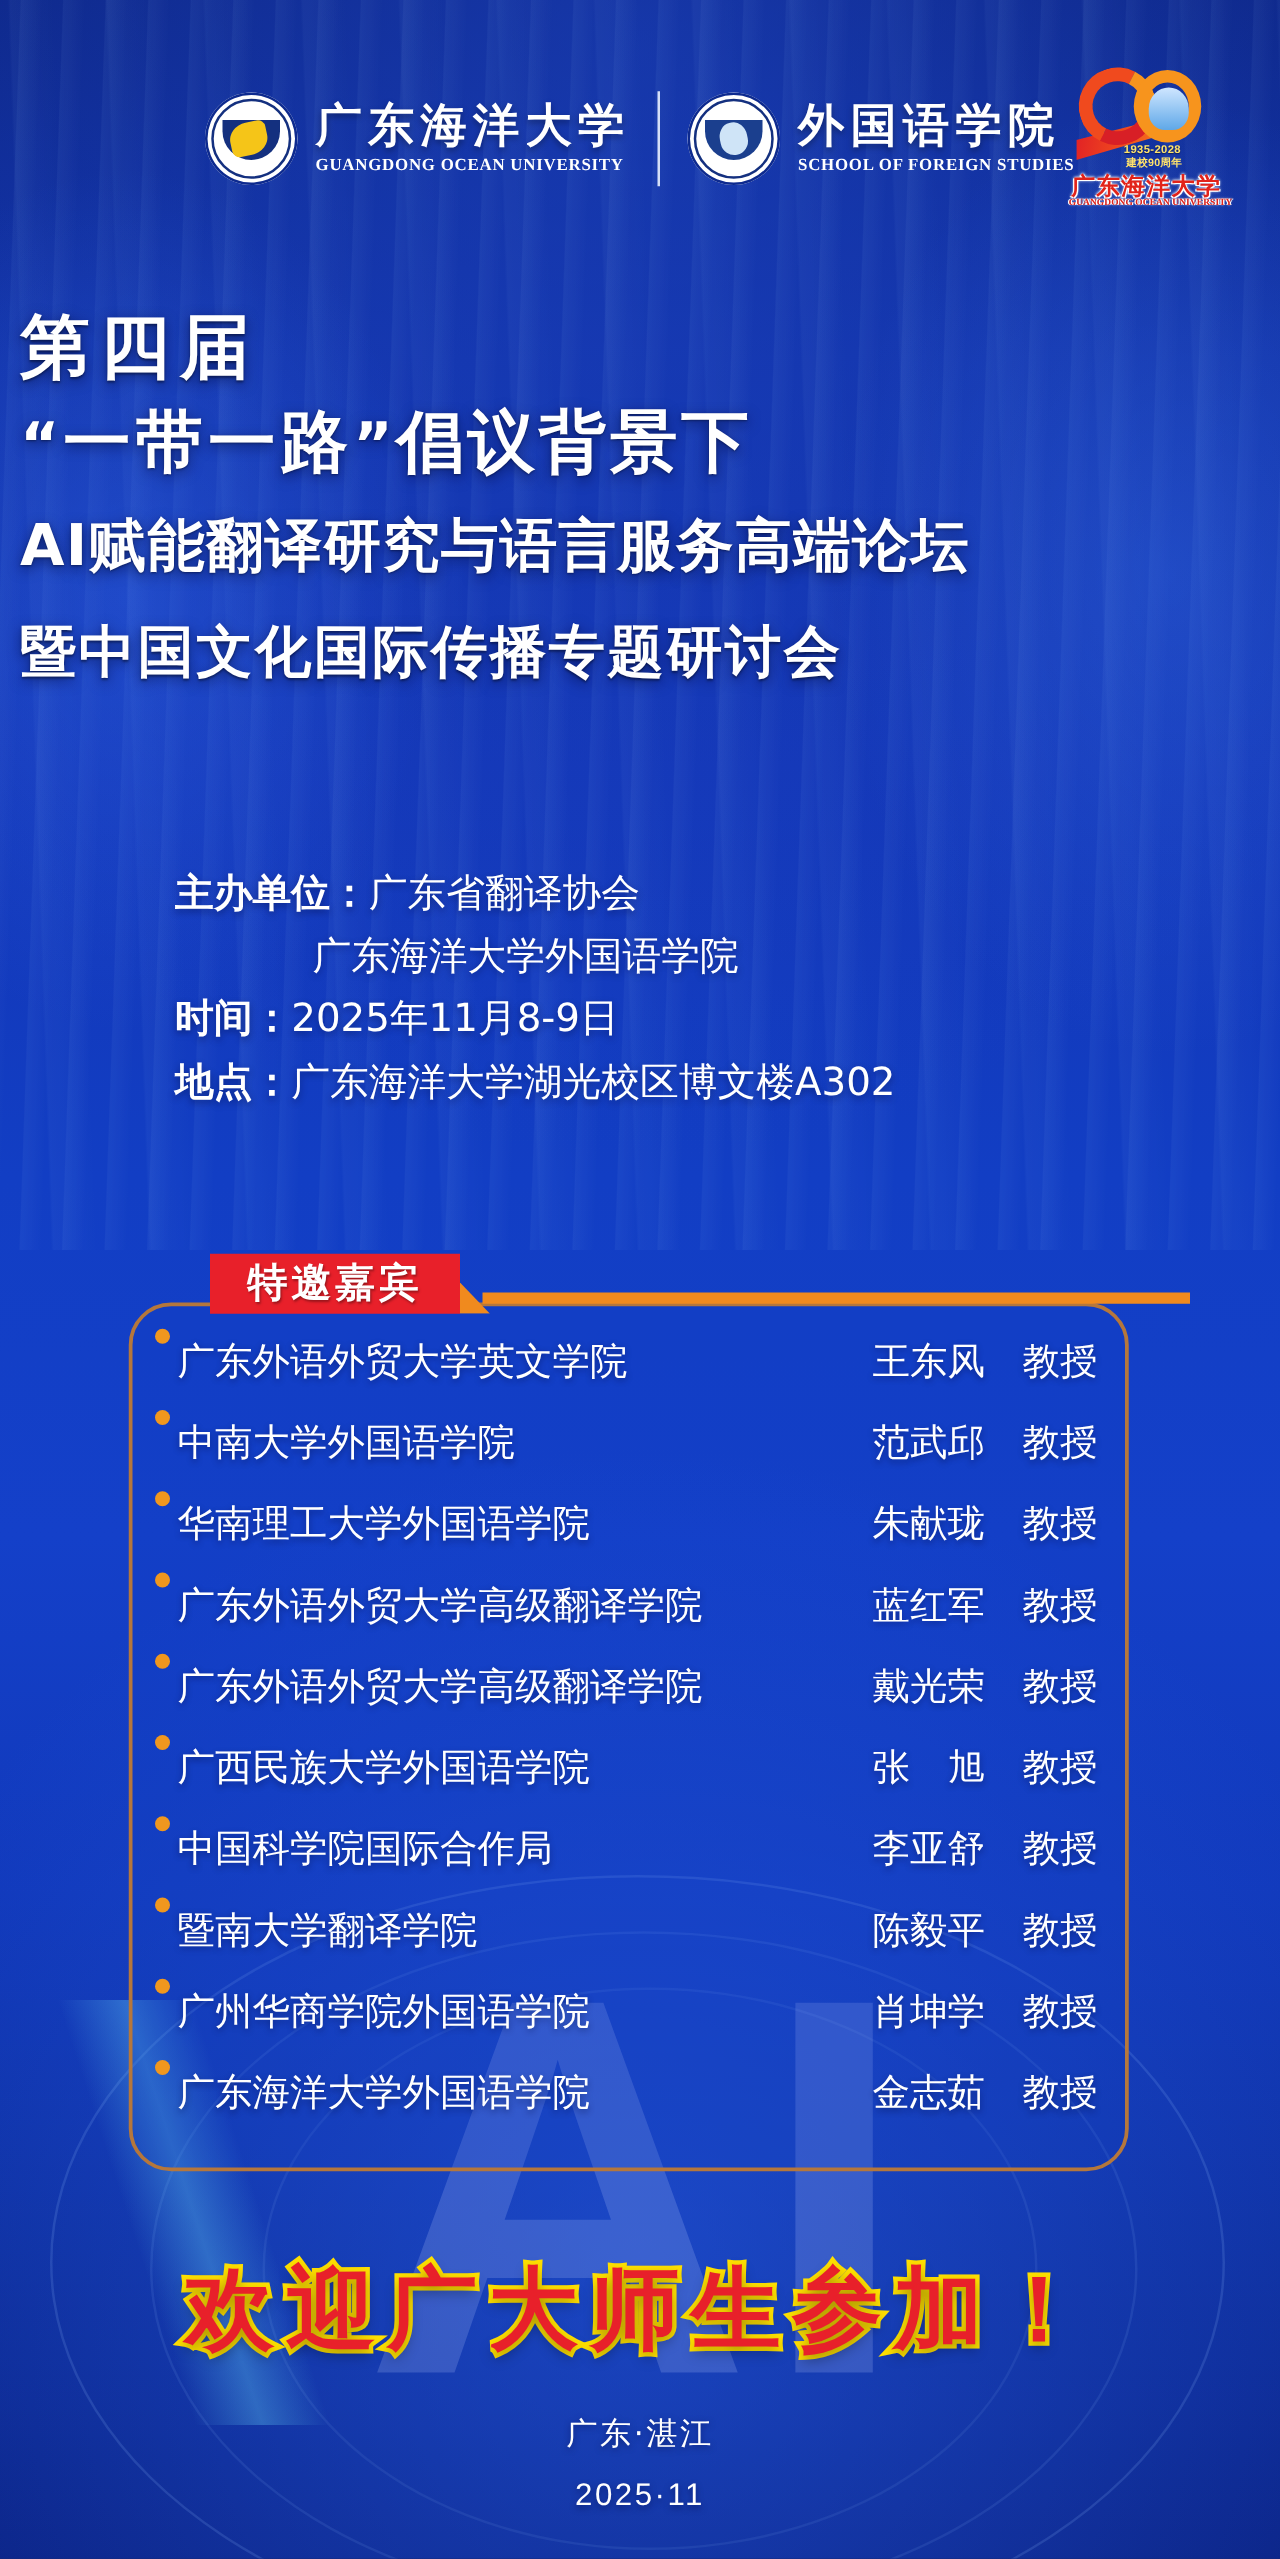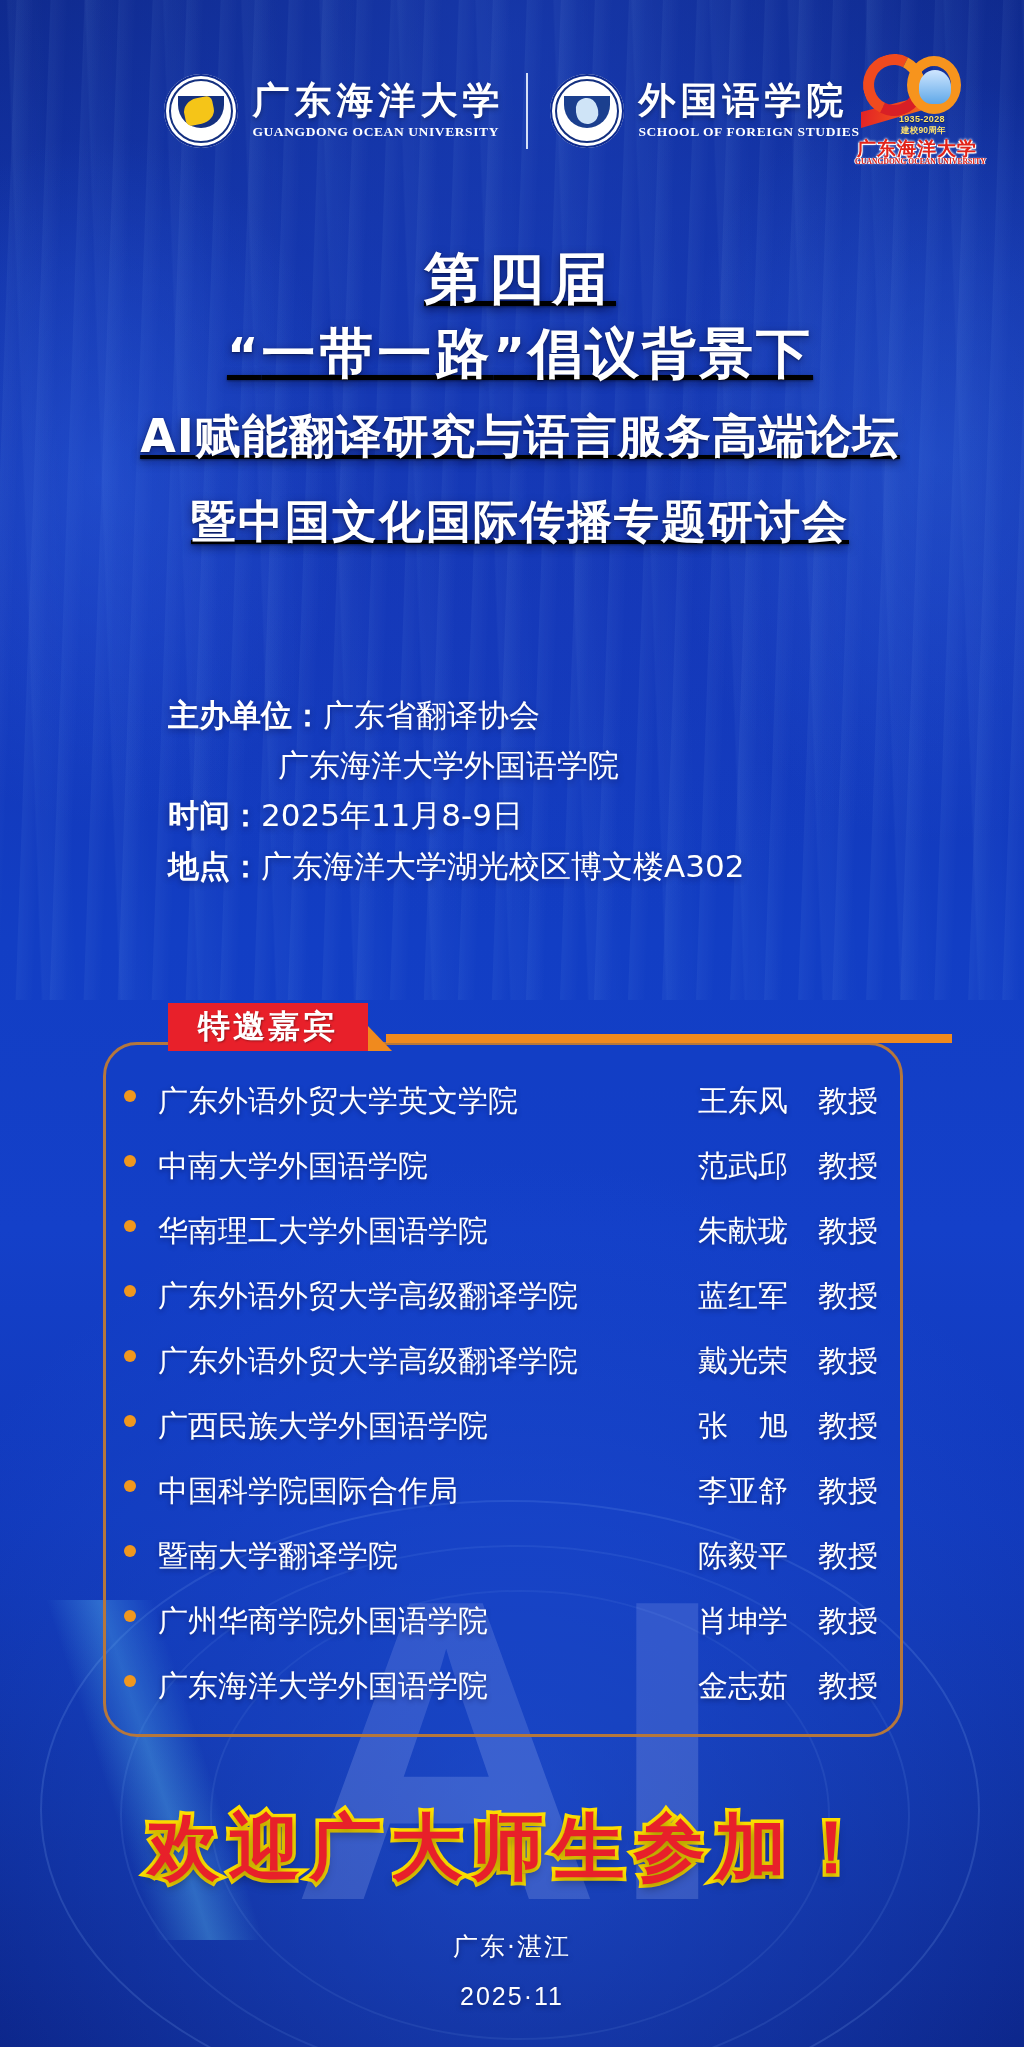--- a/index.html
+++ b/index.html
@@ -146,36 +146,36 @@
     white-space:nowrap;
   }
   .anniv .en{
     position:absolute; left:0; top:107px; width:120px; text-align:center;
     font-size:7.5px; font-weight:700; color:#e2231a; letter-spacing:.1px;
     font-family:"Liberation Serif",serif;
     text-shadow:0 0 2px #fff,1px 0 0 #fff,-1px 0 0 #fff; white-space:nowrap;
   }
 
   
-  #title{ position:absolute; left:16px; right:0; top:248px; text-align:center;text-decoration:underline; }
+  #title{ position:absolute; left:16px; right:0; top:248px; text-align:left; }
   .t-line{
     color:#fff; font-weight:700;
     font-family:"DejaVu Sans","Liberation Sans",sans-serif;
     text-shadow:0 3px 10px rgba(0,10,60,.55), 0 1px 2px rgba(0,0,0,.45);
     white-space:nowrap;
   }
   .t1{ font-size:56px; letter-spacing:8px; line-height:1.12; }
   .t2{ font-size:54px; letter-spacing:3px; line-height:1.30; margin-top:8px; }
   .t2 .quo{ font-size:48px; }
   .t2 .brush{ letter-spacing:4px; }
   .t3{ font-size:46px; letter-spacing:1px; line-height:1.30; margin-top:18px; }
   .t4{ font-size:45px; letter-spacing:2px; line-height:1.30; margin-top:26px; }
 
   
-  #meta{ position:absolute; left:0; right:0; top:690px;padding-left:28px; }
+  #meta{ position:absolute; left:0; right:0; top:690px; }
   .meta-row{
     color:#fff; font-size:31px; line-height:1.62; white-space:nowrap;
     font-family:"DejaVu Sans","Liberation Sans",sans-serif;
     text-shadow:0 2px 6px rgba(0,10,60,.45);
     padding-left:140px;
   }
   .meta-row b{ font-weight:700; }
   .meta-row.indent{ padding-left:250px; }
 
   
@@ -200,25 +200,24 @@
   }
   #badge-bar{
     position:absolute; left:386px; top:1034px; width:566px; height:9px;
     background:#f08a1e; z-index:3;
   }
 
   .guest-list{
     position:absolute; left:0; right:0; top:24px; padding:0 22px 0 18px;
   }
   .guest-row{
-    display:flex; align-items:center; height:65px;
+    display:flex; align-items:flex-start; height:65px;
     color:#fff; font-size:30px; white-space:nowrap;
     font-family:"DejaVu Sans","Liberation Sans",sans-serif;
     text-shadow:0 2px 5px rgba(0,10,60,.45);
-    gap:16px;
   }
   .dot{
     width:12px; height:12px; border-radius:50%; background:#f0971e;
     flex:none; margin-right:6px; position:relative; top:-6px;
   }
   .org{ flex:1 1 auto; }
   .who{ flex:none; text-align:right; min-width:232px; }
   .who .nm{ display:inline-block; min-width:120px; text-align:left; }
 
   

